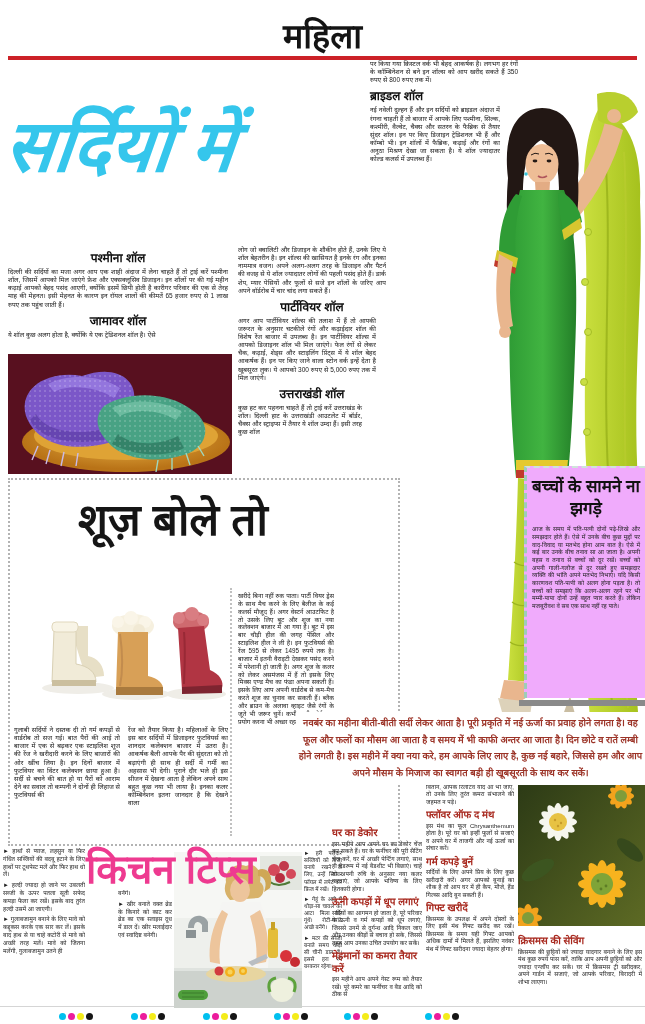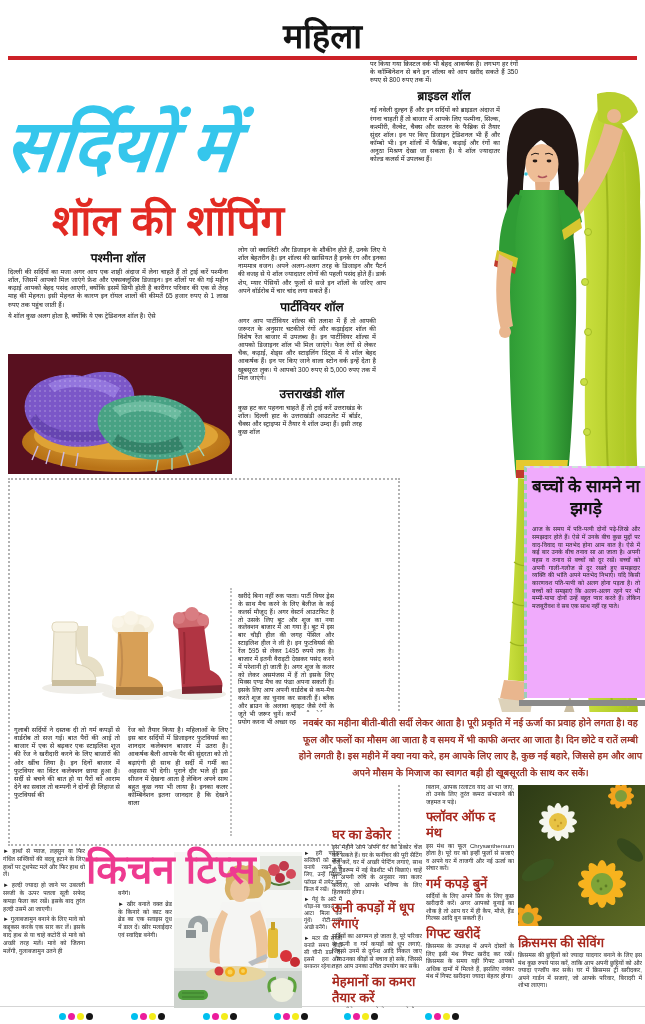--- a/index.html
+++ b/index.html
@@ -20,42 +20,41 @@
   .sh2{left:80px;top:66px;font-size:38px;font-weight:bold;color:#9d2d27;white-space:nowrap;}
   .vsep{left:220px;top:108px;height:248px;width:0;border-left:2px dotted #c0c0c0;}
   .kidsbox{left:524px;top:466px;width:121px;height:232px;background:#f0abfc;z-index:4;
            border-left:3px dashed #9ecdb9;border-top:2px dashed #cfe3da;padding:4px 5px;box-sizing:border-box;}
   .kidshead{font-size:17px;font-weight:bold;line-height:1.3;text-align:center;color:#111;margin:4px 0 6px 0;}
   .kidsbody{font-size:6px;line-height:1.28;text-align:justify;}
   .graybar{left:519px;top:700px;width:126px;height:6px;background:#8a8a8a;z-index:4;}
   .caption{left:296px;top:712px;width:349px;background:#fff;font-size:9.5px;font-weight:bold;
            color:#9c3428;line-height:1.75;text-align:center;z-index:5;margin:0;padding:3px 2px;box-sizing:border-box;}
   .novhead{left:320px;top:760px;font-size:50px;font-weight:bold;color:#35c6ec;z-index:3;white-space:nowrap;}
-  .h4{font-size:13px;font-weight:bold;color:#a8291f;margin:3px 0 1px 0;text-align:left;}
+  .h4{font-size:10px;font-weight:bold;color:#a8291f;margin:3px 0 1px 0;text-align:left;}
   .novcol{font-size:6px;line-height:1.25;text-align:justify;z-index:3;overflow:hidden;}
   .kitchhead{left:86px;top:840px;font-size:40px;font-weight:bold;color:#ee3a90;z-index:3;white-space:nowrap;}
   .kbul{font-size:6px;line-height:1.3;text-align:justify;z-index:2;overflow:hidden;}
   .kbul p{margin:0 0 3px 0;}
   .bottomline{left:0;top:1006px;width:645px;height:1px;background:#d5d5d5;}
   .reggroup{display:flex;gap:2px;top:1013px;z-index:6;}
   .dot{width:7px;height:7px;border-radius:50%;}
   .dc{background:#00c0ef}.dm{background:#ec1c9c}.dy{background:#f4ec1a}.dk{background:#151515}
   svg{display:block;}
 </style>
 </head>
 <body>
 
 <div class="page">
 
   <div class="abs masthead">महिला</div>
   <div class="abs rule"></div>
 
 
   <div class="abs hl1">सर्दियों में</div>
-  <div class="abs hl2">शॉल की शॉपिंग</div>
 
   <svg class="abs" style="left:392px;top:82px;width:253px;height:660px;z-index:2;" viewBox="0 0 253 660">
     <defs>
       <linearGradient id="kurta" x1="0" y1="0" x2="1" y2="0">
         <stop offset="0" stop-color="#2f9c35"></stop>
           <stop offset="0.5" stop-color="#41b441"></stop>
           <stop offset="1" stop-color="#237f28"></stop>
       </linearGradient>
       <linearGradient id="lime" x1="0" y1="0" x2="1" y2="0">
         <stop offset="0" stop-color="#cadf3e"></stop>
@@ -118,27 +117,28 @@
     <path d="M112,598 L138,600 C140,610 136,618 124,620 L108,616 Z" fill="#e9b68e"></path>
     <path d="M106,616 L140,620 L138,634 L110,630 Z" fill="#ddd2ba"></path>
     <path d="M132,634 L137,652 L128,652 Z" fill="#c9bda2"></path>
     <path d="M158,588 L182,585 C186,594 183,603 172,606 L155,604 Z" fill="#e9b68e"></path>
     <path d="M153,603 L186,600 L186,614 L156,616 Z" fill="#ddd2ba"></path>
     <path d="M178,614 L183,632 L172,630 Z" fill="#c9bda2"></path>
   </svg>
 
   <div class="abs" style="left:370px;top:60px;width:148px;z-index:3;">
     <p class="body">पर किया गया क्रिस्टल वर्क भी बेहद आकर्षक है। लगभग हर रंगों के कॉम्बिनेशन से बने इन शॉल्स को आप खरीद सकते हैं 350 रुपए से 800 रुपए तक में।</p>
-    <div class="colhead" style="text-align:center;">ब्राइडल शॉल</div>
+    <div class="colhead" style="text-align:left;">ब्राइडल शॉल</div>
     <p class="body" style="width:130px;">नई नवेली दुल्हन हैं और इन सर्दियों को ब्राइडल अंदाज में रंगना चाहती हैं तो बाजार में आपके लिए पश्मीना, सिल्क, कश्मीरी, वैल्वेट, चैक्स और सतरन के फैब्रिक से तैयार सुंदर शॉल। इन पर किए डिजाइन ट्रेडिशनल भी हैं और कॉम्बो भी। इन शॉलों में फैब्रिक, कढ़ाई और रंगों का अनूठा मिश्रण देखा जा सकता है। ये शॉल ज्यादातर कोल्ड कलर्स में उपलब्ध हैं।</p>
   </div>
 
   <div class="abs" style="left:8px;top:246px;width:220px;z-index:3;">
     <div class="colhead">पश्मीना शॉल</div>
     <p class="body">दिल्ली की सर्दियों का मजा अगर आप एक शाही अंदाज में लेना चाहते हैं तो ट्राई करें पश्मीना शॉल, जिसमें आपको मिल जाएंगे फ्रेश और एक्सक्लूसिव डिजाइन। इन शॉलों पर की गई महीन कढ़ाई आपको बेहद पसंद आएगी, क्योंकि इसमें छिपी होती है कारीगर परिवार की एक से तेरह माह की मेहनत। इसी मेहनत के कारण इन रॉयल शालों की कीमतें 65 हजार रुपए से 1 लाख रुपए तक पहुंच जाती हैं।</p>
+    <div class="colhead">जामावर शॉल</div>
     <p class="body">ये शॉल कुछ अलग होता है, क्योंकि ये एक ट्रेडिशनल शॉल है। ऐसे</p>
   </div>
 
   <svg class="abs" style="left:8px;top:354px;width:224px;height:120px;z-index:2;" viewBox="0 0 224 120">
     <defs>
       <radialGradient id="gold" cx="0.5" cy="0.45">
         <stop offset="0" stop-color="#eab64a"></stop>
           <stop offset="1" stop-color="#b97317"></stop>
       </radialGradient>
       <pattern id="knit" width="5" height="5" patternUnits="userSpaceOnUse">
@@ -176,20 +176,21 @@
 
   <div class="abs" style="left:238px;top:246px;width:148px;height:230px;overflow:hidden;z-index:3;">
     <p class="body">लोग जो क्वालिटी और डिजाइन के शौकीन होते हैं, उनके लिए ये शॉल बेहतरीन है। इन शॉल्स की खासियत है इनके रंग और इनका नाममात्र वजन। अपने अलग-अलग तरह के डिजाइन और पैटर्न की वजह से ये शॉल ज्यादातर लोगों की पहली पसंद होते हैं। डार्क शेप, म्यार पेसियों और फूलों से सजे इन शॉलों के जरिए आप अपने वॉर्डरोब में चार चांद लगा सकते हैं।</p>
     <div class="colhead">पार्टीवियर शॉल</div>
     <p class="body" style="width:138px;">अगर आप पार्टीवियर शॉल्स की तलाश में हैं तो आपकी जरूरत के अनुसार चटकीले रंगों और कढ़ाईदार शॉल की विशेष रेंज बाजार में उपलब्ध है। इन पार्टीवियर शॉल्स में आपको डिजाइनर शॉल भी मिल जाएंगे। फेल रंगों से लेकर चैक, कढ़ाई, शेड्स और स्टाइलिंग प्रिंट्स में ये शॉल बेहद आकर्षक हैं। इन पर किए जाने वाला स्टोन वर्क इन्हें देता है खूबसूरत लुक। ये आपको 300 रुपए से 5,000 रुपए तक में मिल जाएंगे।</p>
     <div class="colhead">उत्तराखंडी शॉल</div>
     <p class="body" style="width:124px;">कुछ हट कर पहनना चाहते हैं तो ट्राई करें उत्तराखंड के शॉल। दिल्ली हाट के उत्तराखंडी आउटलेट में बॉर्डर, चैक्स और स्ट्राइप्स में तैयार ये शॉल उम्दा हैं। इसी तरह कुछ शॉल</p>
   </div>
 
   <div class="abs shoesbox">
+    <div class="abs sh1">शूज़ बोले तो</div>
 
     <svg class="abs" style="left:26px;top:112px;width:190px;height:110px;" viewBox="0 0 190 110">
       <ellipse cx="42" cy="96" rx="36" ry="6" fill="#efede7"></ellipse>
       <ellipse cx="100" cy="102" rx="34" ry="6" fill="#efede7"></ellipse>
       <ellipse cx="160" cy="102" rx="30" ry="6" fill="#efede7"></ellipse>
       <g>
         <path d="M34,34 L52,34 L52,64 C62,66 68,74 68,84 L50,86 Z" fill="#e7dfc6"></path>
         <path d="M18,38 L40,38 L40,72 C52,74 60,80 60,90 L16,90 Z" fill="#f1ebd8" stroke="#d9d0b4" stroke-width="1"></path>
         <rect x="16" y="30" width="26" height="10" rx="4" fill="#f8f4e6" stroke="#e0d7bc" stroke-width="1"></rect>
         <path d="M16,88 L60,88 L60,94 L16,94 Z" fill="#cbbf9f"></path>

